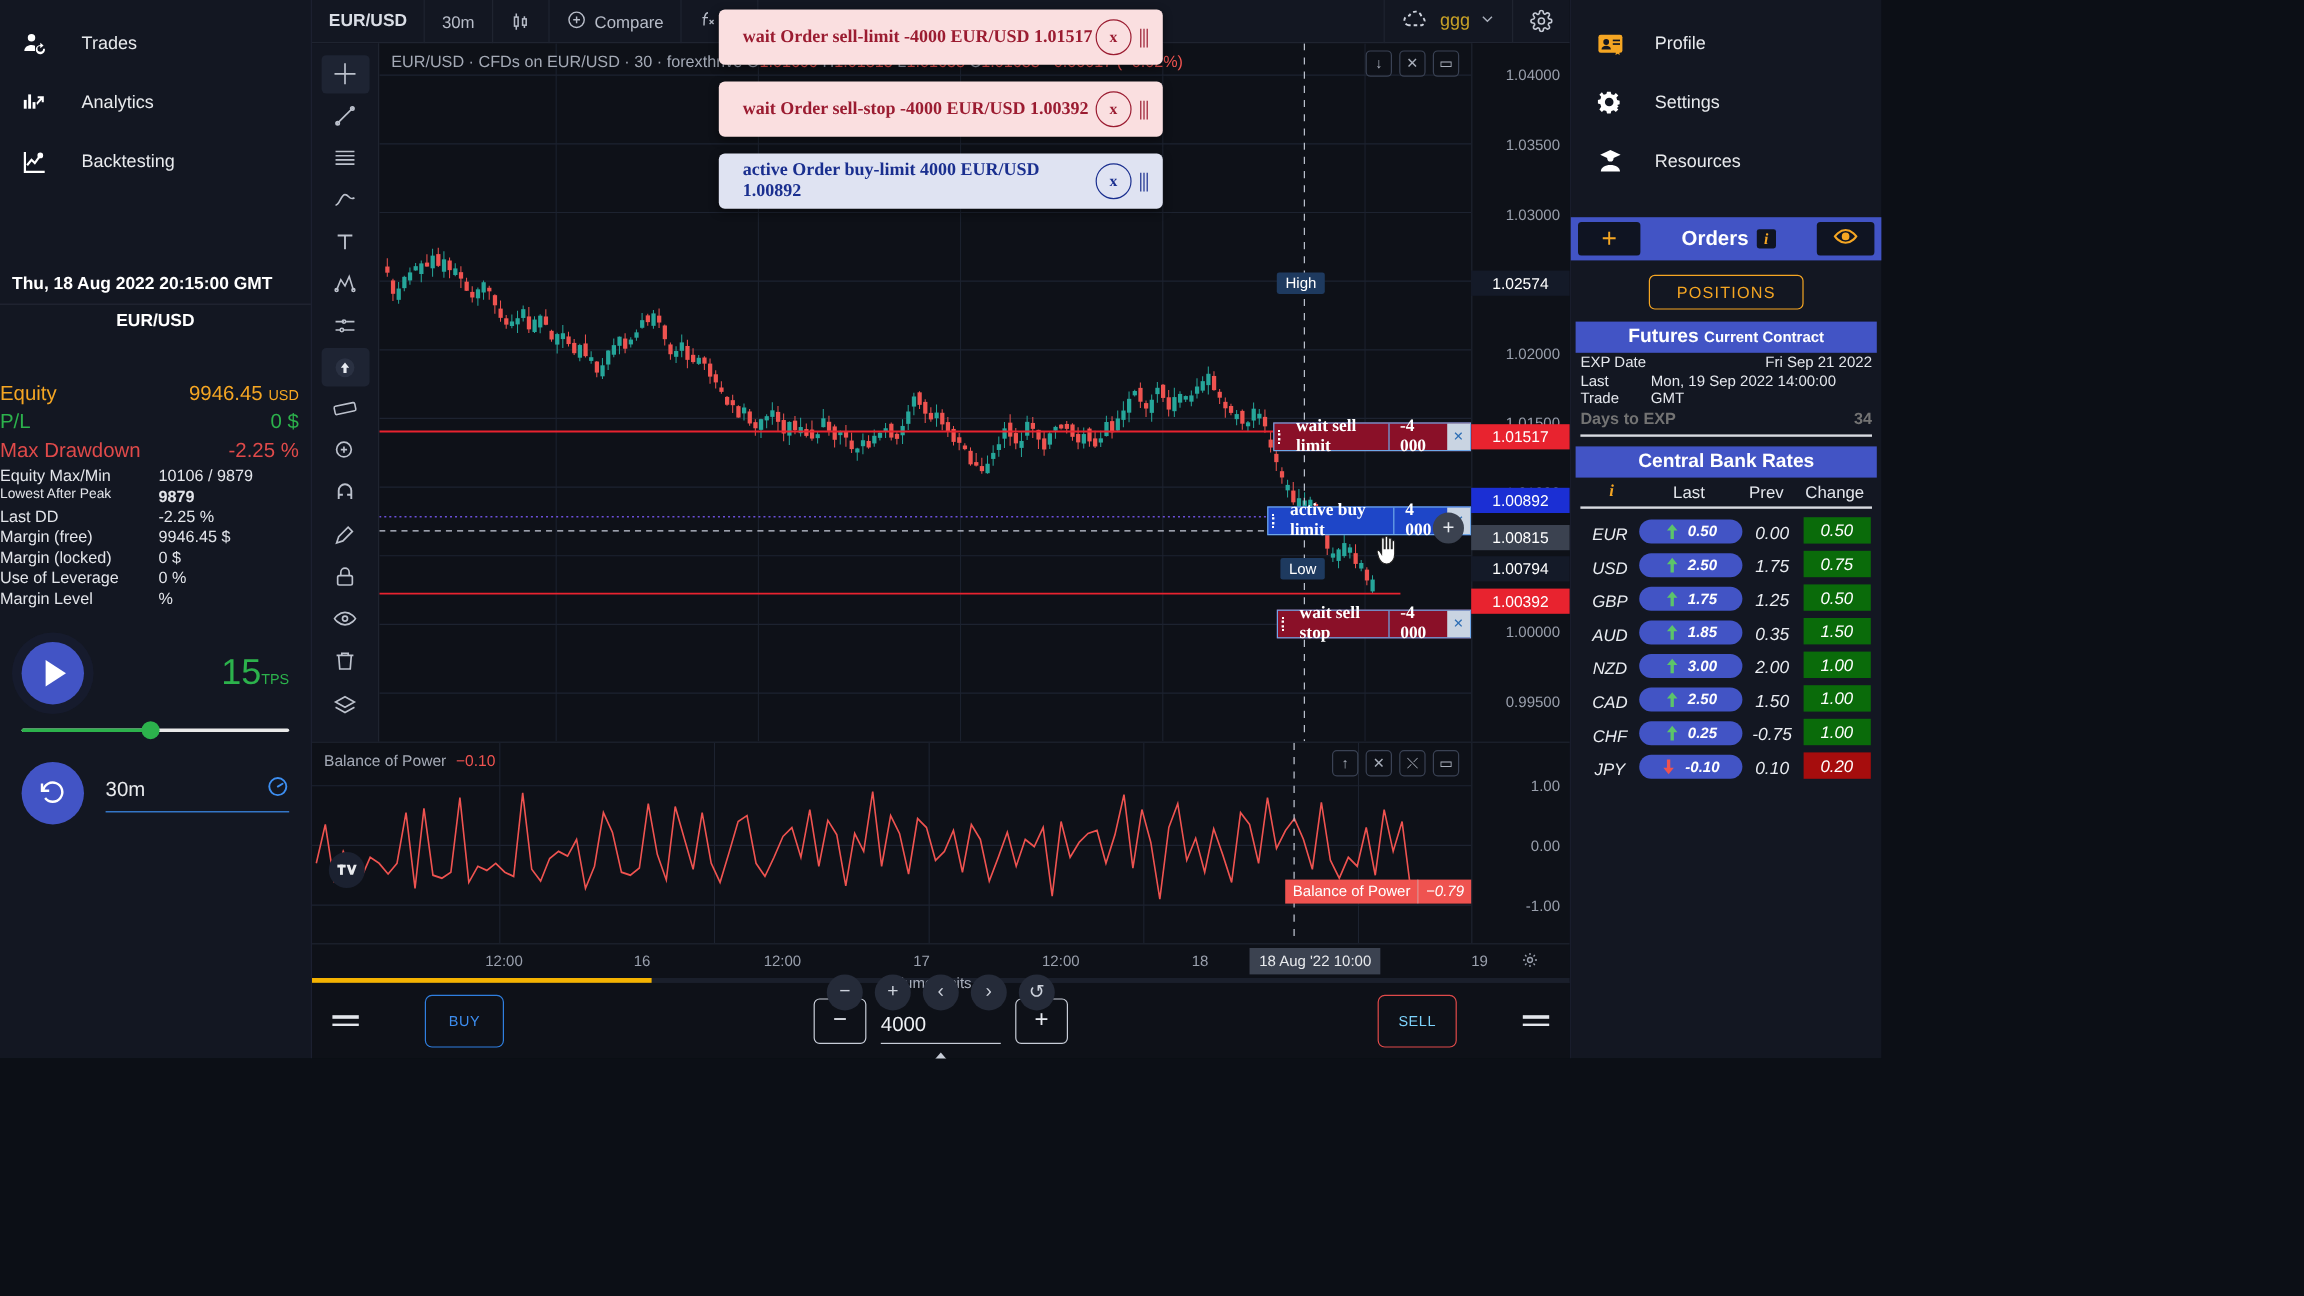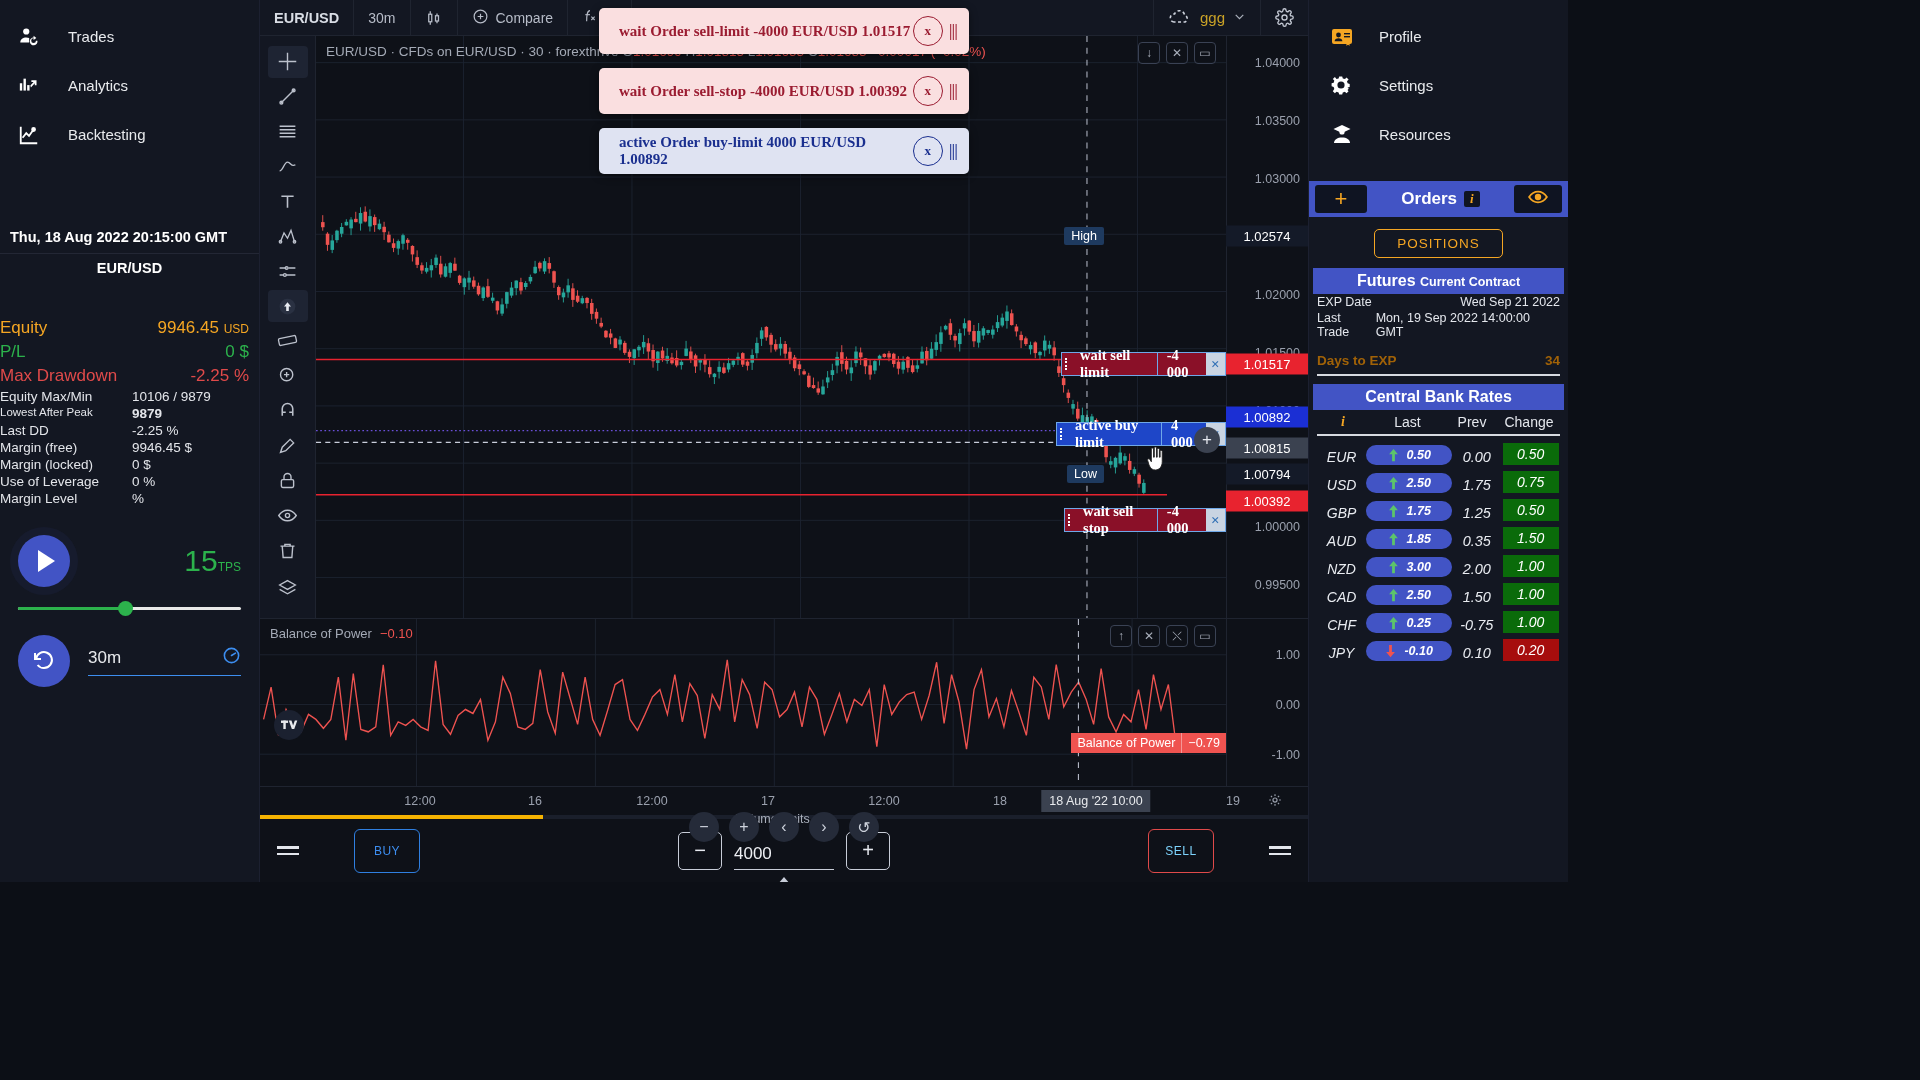--- a/index.html
+++ b/index.html
@@ -139,21 +139,21 @@
   .plus-handle { position: absolute; z-index: 7; width: 26px; height: 26px; border-radius: 50%; background: #3b4250; color: #e6e9ef; display:flex; align-items:center; justify-content:center; font-size: 17px; transform: translateY(-50%); cursor: pointer;}
 
   
   .ind-pane { position: relative; height: 168px; flex: 0 0 168px; border-top: 1px solid #1f2430; display: flex; }
   .ind-plot { position: relative; flex: 1; }
   .ind-legend { position: absolute; left: 10px; top: 7px; font-size: 13px; color: #a4aab6; z-index: 3; }
   .ind-legend .neg { color: #ef5350; margin-left: 8px; }
   .ind-scale { width: 82px; flex: 0 0 82px; position: relative; border-left: 1px solid #1f2430;}
   .bop-tag { position: absolute; right: 82px; display: flex; z-index: 5; font-size: 12.5px; transform: translateY(-50%); }
   .bop-tag .nm { background: #ef5350; color: #fff; padding: 3px 6px; }
-  .bop-tag .vl { background: #ef5350; color: #fff; padding: 3px 6px; border-left: 1px solid #fff6; }
+  .bop-tag .vl { background: #ef5350; color: #fff; padding: 3px 6px; border-left: 1px solid #fff6; font-style: italic; }
 
   
   .time-axis { height: 32px; flex: 0 0 32px; position: relative; border-top: 1px solid #1f2430; background: #0e1118; }
   .ta-tick { position: absolute; font-size: 12.5px; color: #9aa0ad; transform: translateX(-50%); top: 7px; }
   .ta-cursor { position: absolute; background: #3b4250; color: #e8eaed; font-size: 12.5px; padding: 4px 8px; transform: translateX(-50%); top: 3px; }
   .ta-gear { position: absolute; right: 26px; top: 6px; color: #9aa0ad; cursor: pointer; }
 
   .chart-nav { position: absolute; left: 50%; transform: translateX(-50%); bottom: 40px; display: flex; gap: 10px; z-index: 8; }
   .nav-circle { width: 30px; height: 30px; border-radius: 50%; background: #252b39; color: #cdd2dc; display: flex; align-items: center; justify-content: center; font-size: 16px; cursor: pointer; }
   .tv-logo { position: absolute; left: 14px; bottom: 46px; width: 30px; height: 30px; border-radius: 50%; background: #1b2130; display:flex; align-items:center; justify-content:center; z-index: 8; }
@@ -202,21 +202,21 @@
   .ob-title { flex: 1; text-align: center; color: #fff; font-size: 17px; font-weight: bold; display:flex; align-items:center; justify-content:center; gap: 7px; }
   .ob-i { background: #0f1422; color: #f5a623; font-style: italic; font-family: "Liberation Serif", serif; font-size: 13px; padding: 0 6px; border-radius: 2px; line-height: 16px; }
   .ob-eye { width: 48px; height: 28px; background: #0f1422; border-radius: 3px; display: flex; align-items: center; justify-content: center; cursor: pointer; }
 
   .pos-wrap { display: flex; justify-content: center; padding: 12px 0 10px; }
   .pos-btn { border: 1.4px solid #f5a623; color: #f5a623; border-radius: 5px; padding: 6px 22px; font-size: 13.5px; letter-spacing: 1px; cursor: pointer; }
 
   .sect-hdr { background: #4254c5; color: #fff; text-align: center; padding: 4px 0; font-size: 16px; font-weight: bold; margin: 0 4px; }
   .sect-hdr small { font-size: 12.5px; font-weight: bold; }
   .kv { display: flex; justify-content: space-between; font-size: 12.5px; padding: 1px 8px; color: #e4e7ed; }
-  .kv.blue { color: #a16207; font-weight: bold; font-size: 13.5px; margin-top: 12px; }
+  .kv.blue { color: #737373; font-weight: bold; font-size: 13.5px; }
   .hr { height: 2px; background: #d7dae0; margin: 5px 8px 8px; }
 
   .cb-head { display: flex; align-items: center; font-size: 14px; color: #e4e7ed; padding: 4px 8px 2px; }
   .cb-head .c-i { width: 52px; text-align: center; color: #f5a623; font-style: italic; font-family: "Liberation Serif", serif; font-weight: bold; }
   .cb-head .c-last { flex: 1; text-align: center; }
   .cb-head .c-prev { width: 52px; text-align: center; }
   .cb-head .c-chg { width: 62px; text-align: center; }
   .cb-rule { height: 1.5px; background: #d7dae0; margin: 2px 8px 4px; }
   .cb-row { display: flex; align-items: flex-end; padding: 3px 8px; font-size: 14px; color: #e9ecf1; font-style: italic; }
   .cb-cur { width: 52px; text-align: center; }
@@ -1118,21 +1118,21 @@
 
     <div class="pos-wrap">
       <div class="pos-btn">POSITIONS</div>
     </div>
 
     <div class="sect-hdr">
       <span>Futures</span> <small>Current Contract</small>
     </div>
     <div class="kv">
       <span>EXP Date</span>
-      <span>Wed Sep 21 2022</span>
+      <span>Fri Sep 21 2022</span>
     </div>
     <div class="kv">
       <span>Last Trade</span>
       <span>Mon, 19 Sep 2022 14:00:00 GMT</span>
     </div>
     <div class="kv blue">
       <span>Days to EXP</span>
       <span>34</span>
     </div>
     <div class="hr"></div>

